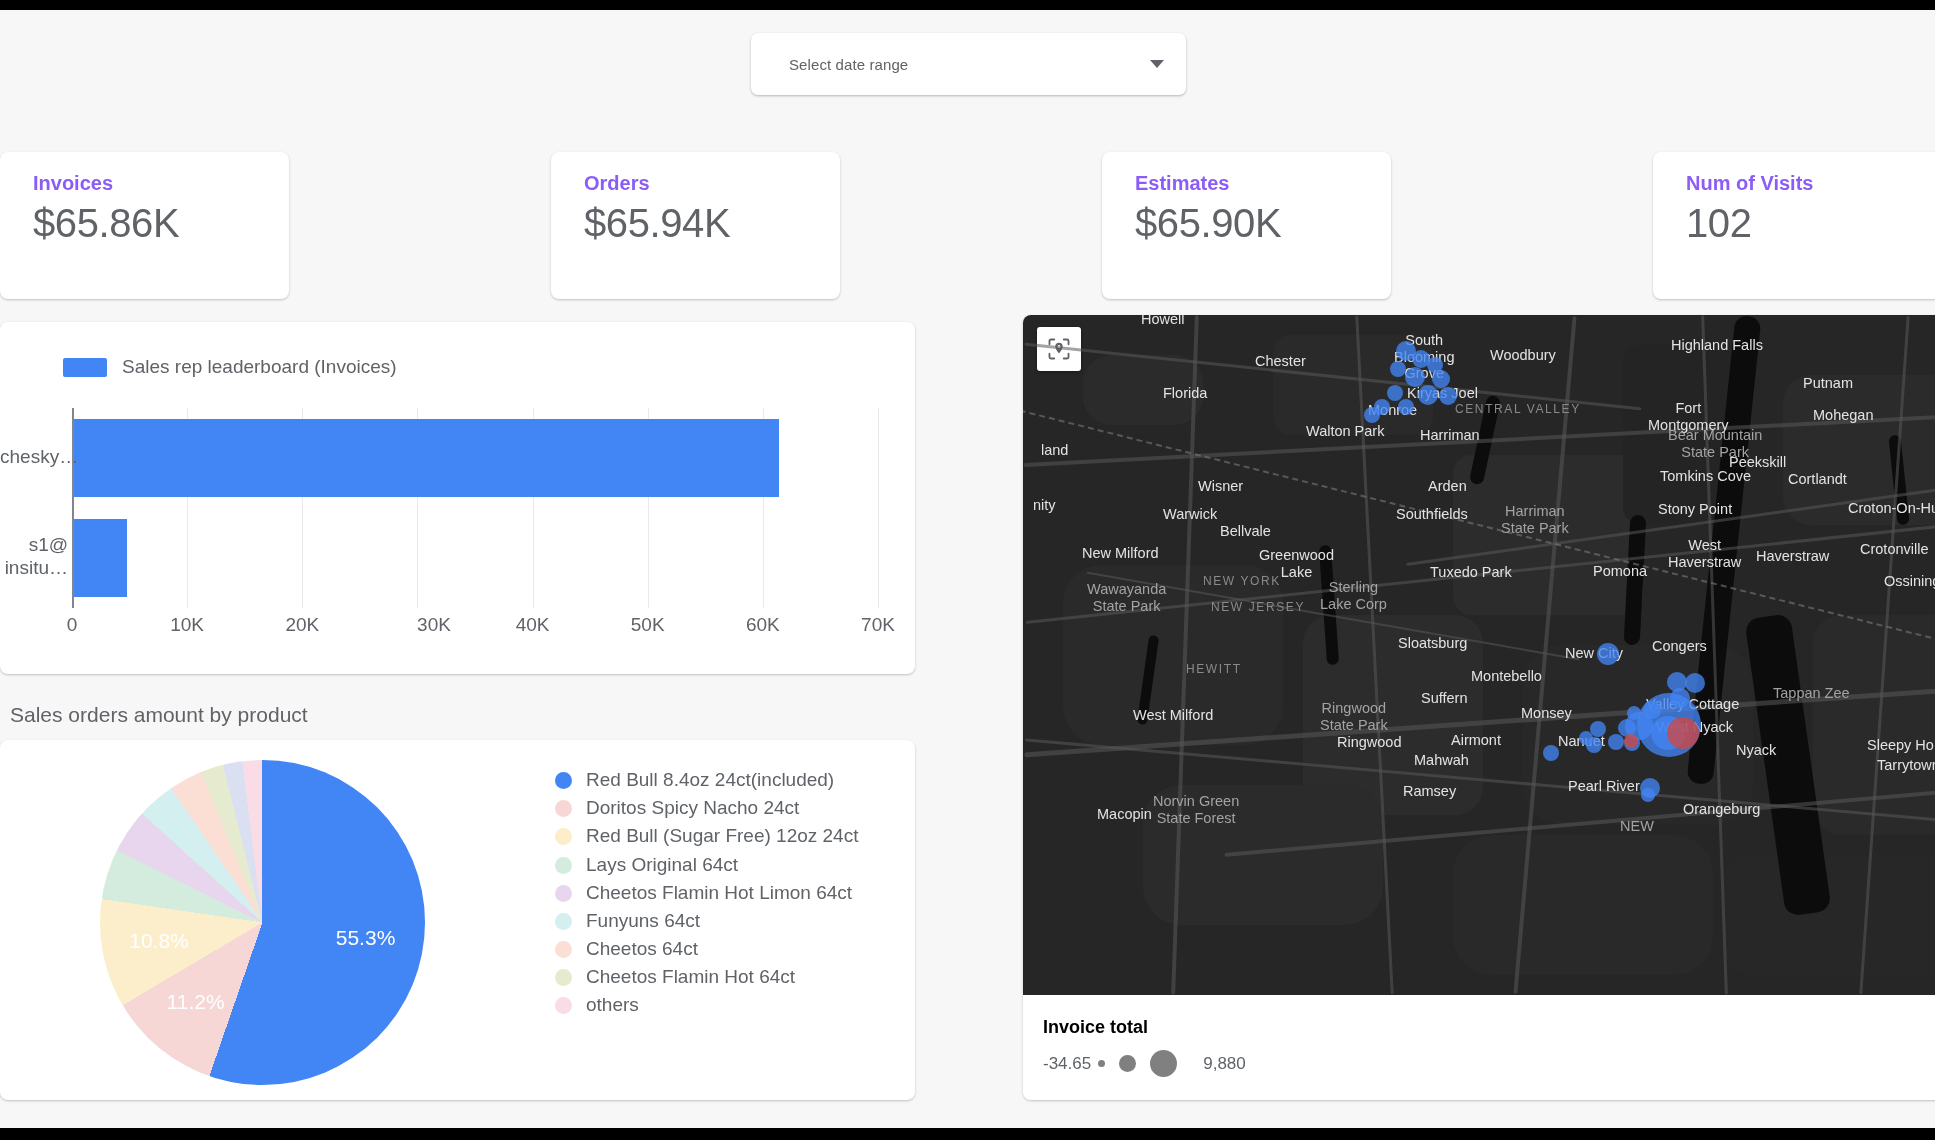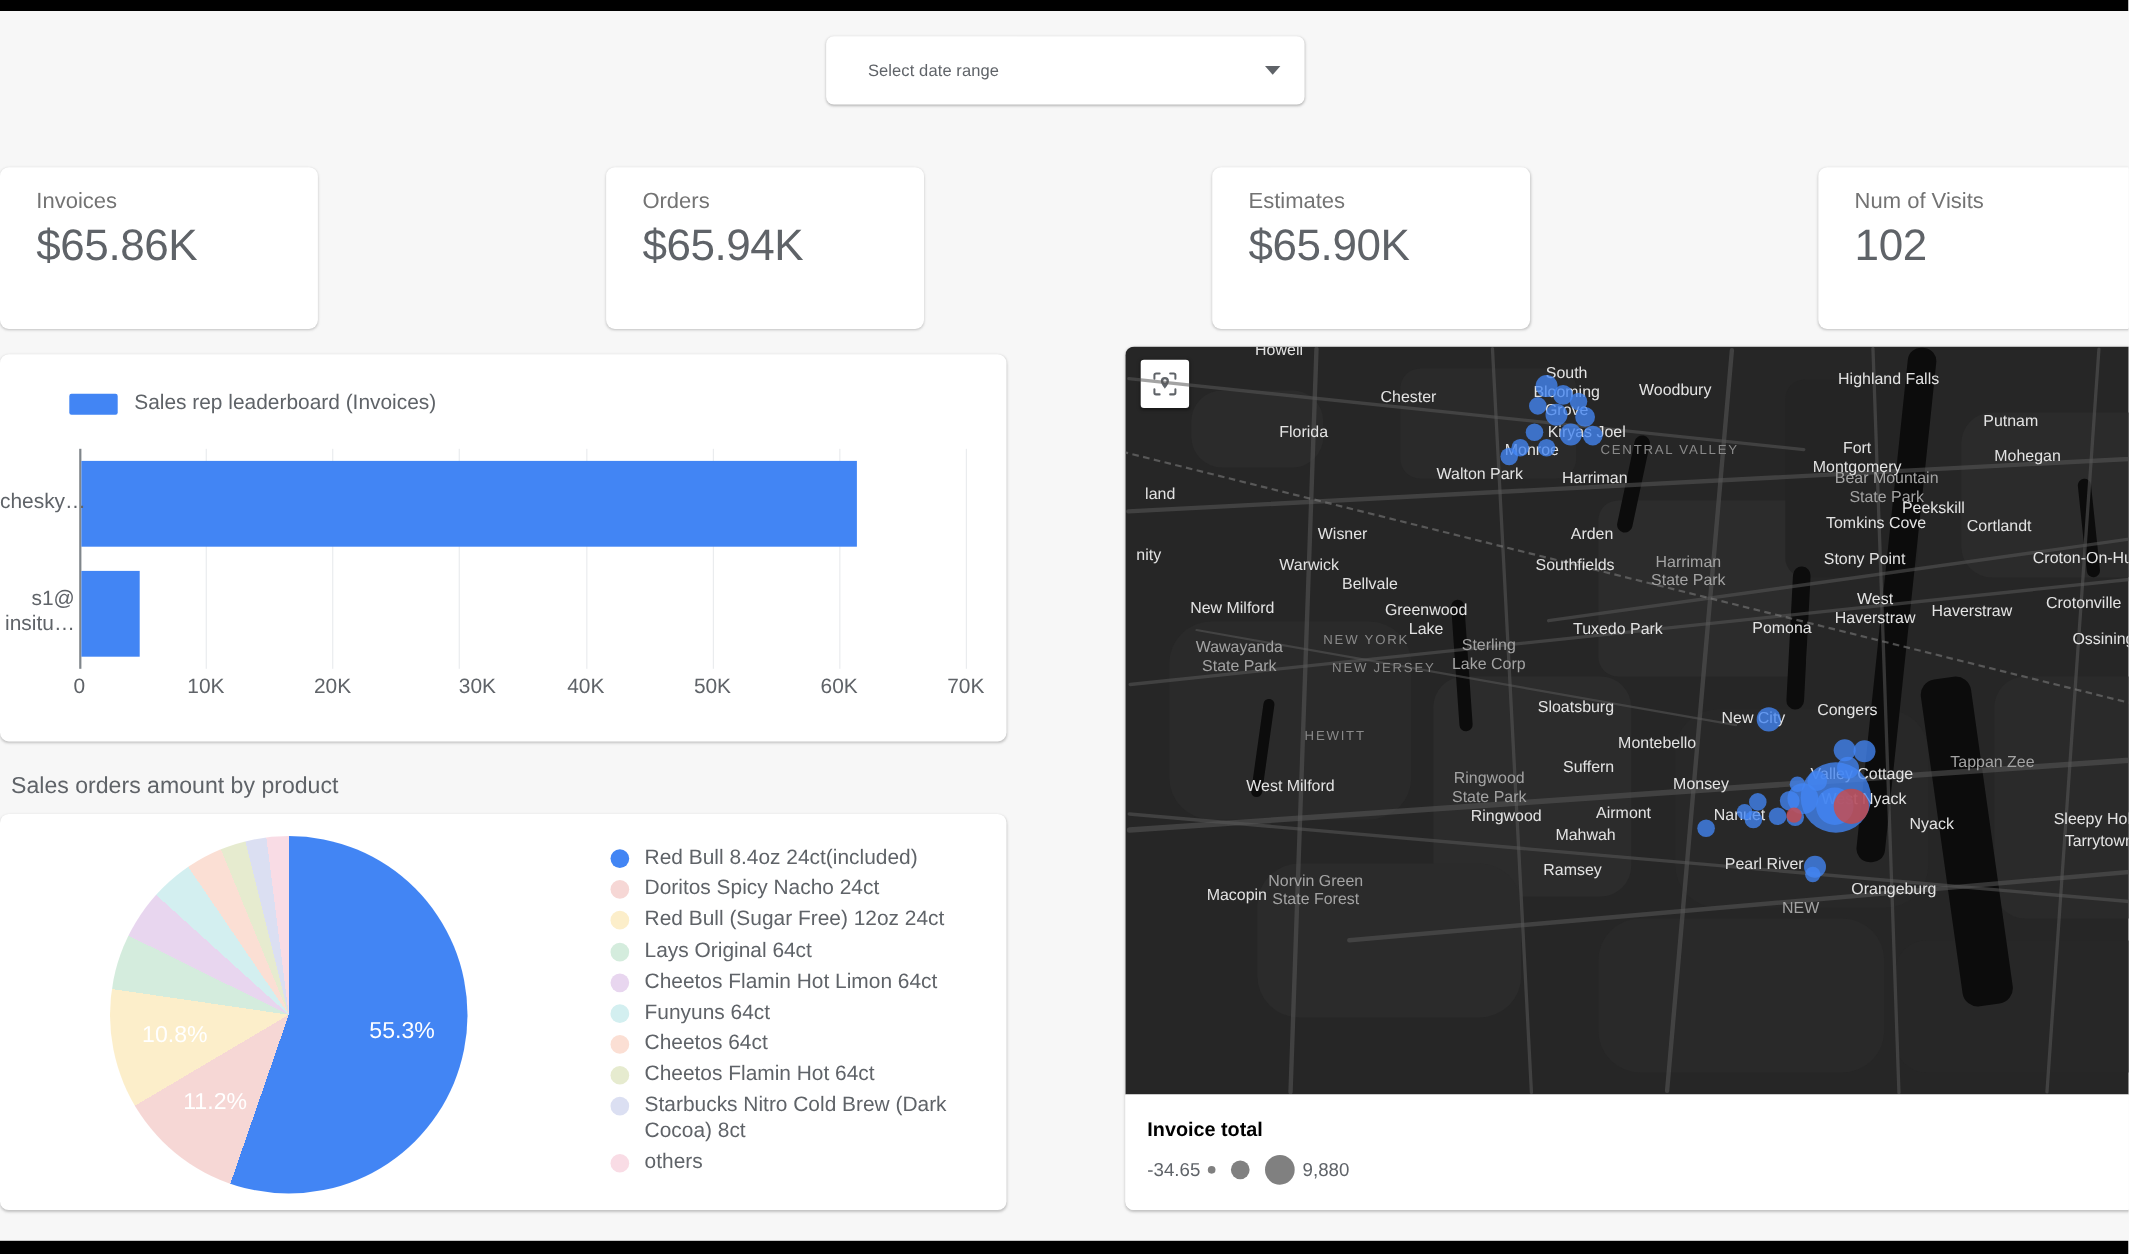--- a/index.html
+++ b/index.html
@@ -26,21 +26,21 @@
   .dr-caret { width:0;height:0;border-left:7px solid transparent;border-right:7px solid transparent;
               border-top:8px solid #5f6368; }
 
   
   .scorecard {
     position:absolute; top:152px; height:147px;
     background:#fff; border-radius:8px;
     box-shadow:0 1px 3px rgba(0,0,0,.13), 0 1px 2px rgba(0,0,0,.10);
     padding:19px 0 0 33px;
   }
-  .sc-title { font-size:20px; color:#737373; font-weight:400; line-height:1.2; }
+  .sc-title { font-size:20px; color:#8b5cf6; font-weight:700; line-height:1.2; }
   .sc-value { font-size:40px; color:#5f6368; font-weight:400; margin-top:6px; letter-spacing:-.4px;}
   #sc0 { left:0px;    width:289px; }
   #sc1 { left:551px;  width:289px; }
   #sc2 { left:1102px; width:289px; }
   #sc3 { left:1653px; width:289px; }
 
   
   .card {
     position:absolute; background:#fff; border-radius:8px;
     box-shadow:0 1px 3px rgba(0,0,0,.13), 0 1px 2px rgba(0,0,0,.10);
@@ -191,24 +191,20 @@
         <span class="dot" style="background: rgb(211, 239, 240);"></span>
         <span class="ptxt">Funyuns 64ct</span>
       </div>
       <div class="ple">
         <span class="dot" style="background: rgb(251, 223, 212);"></span>
         <span class="ptxt">Cheetos 64ct</span>
       </div>
       <div class="ple">
         <span class="dot" style="background: rgb(230, 235, 207);"></span>
         <span class="ptxt">Cheetos Flamin Hot 64ct</span>
-      </div>
-      <div class="ple">
-        <span class="dot" style="background: rgb(219, 223, 242);"></span>
-        <span class="ptxt">Starbucks Nitro Cold Brew (Dark Cocoa) 8ct</span>
       </div>
       <div class="ple">
         <span class="dot" style="background: rgb(249, 220, 229);"></span>
         <span class="ptxt">others</span>
       </div>
     </div>
 </div>
 
 <div class="card" id="map-card">
   <div class="map-canvas" id="map-canvas">
@@ -491,19 +487,19 @@
       <div class="mdot" style="left: 618px; top: 473px; width: 14px; height: 14px;"></div>
     </div>
   <div class="map-legend">
     <div class="mlg-col">
       <div class="mlg-head">Invoice total</div>
       <div class="mlg-body">
         <span>-34.65</span>
         <span class="sz" style="width:7px;height:7px;"></span>
         <span class="sz" style="width:17px;height:17px;"></span>
         <span class="sz" style="width:27px;height:27px;"></span>
-        <span style="margin-left:0">9,880</span>
+        <span style="margin-left:19px">9,880</span>
       </div>
     </div>
   </div>
 </div>
 
 <div class="bottombar"></div>
 
 </body></html>

